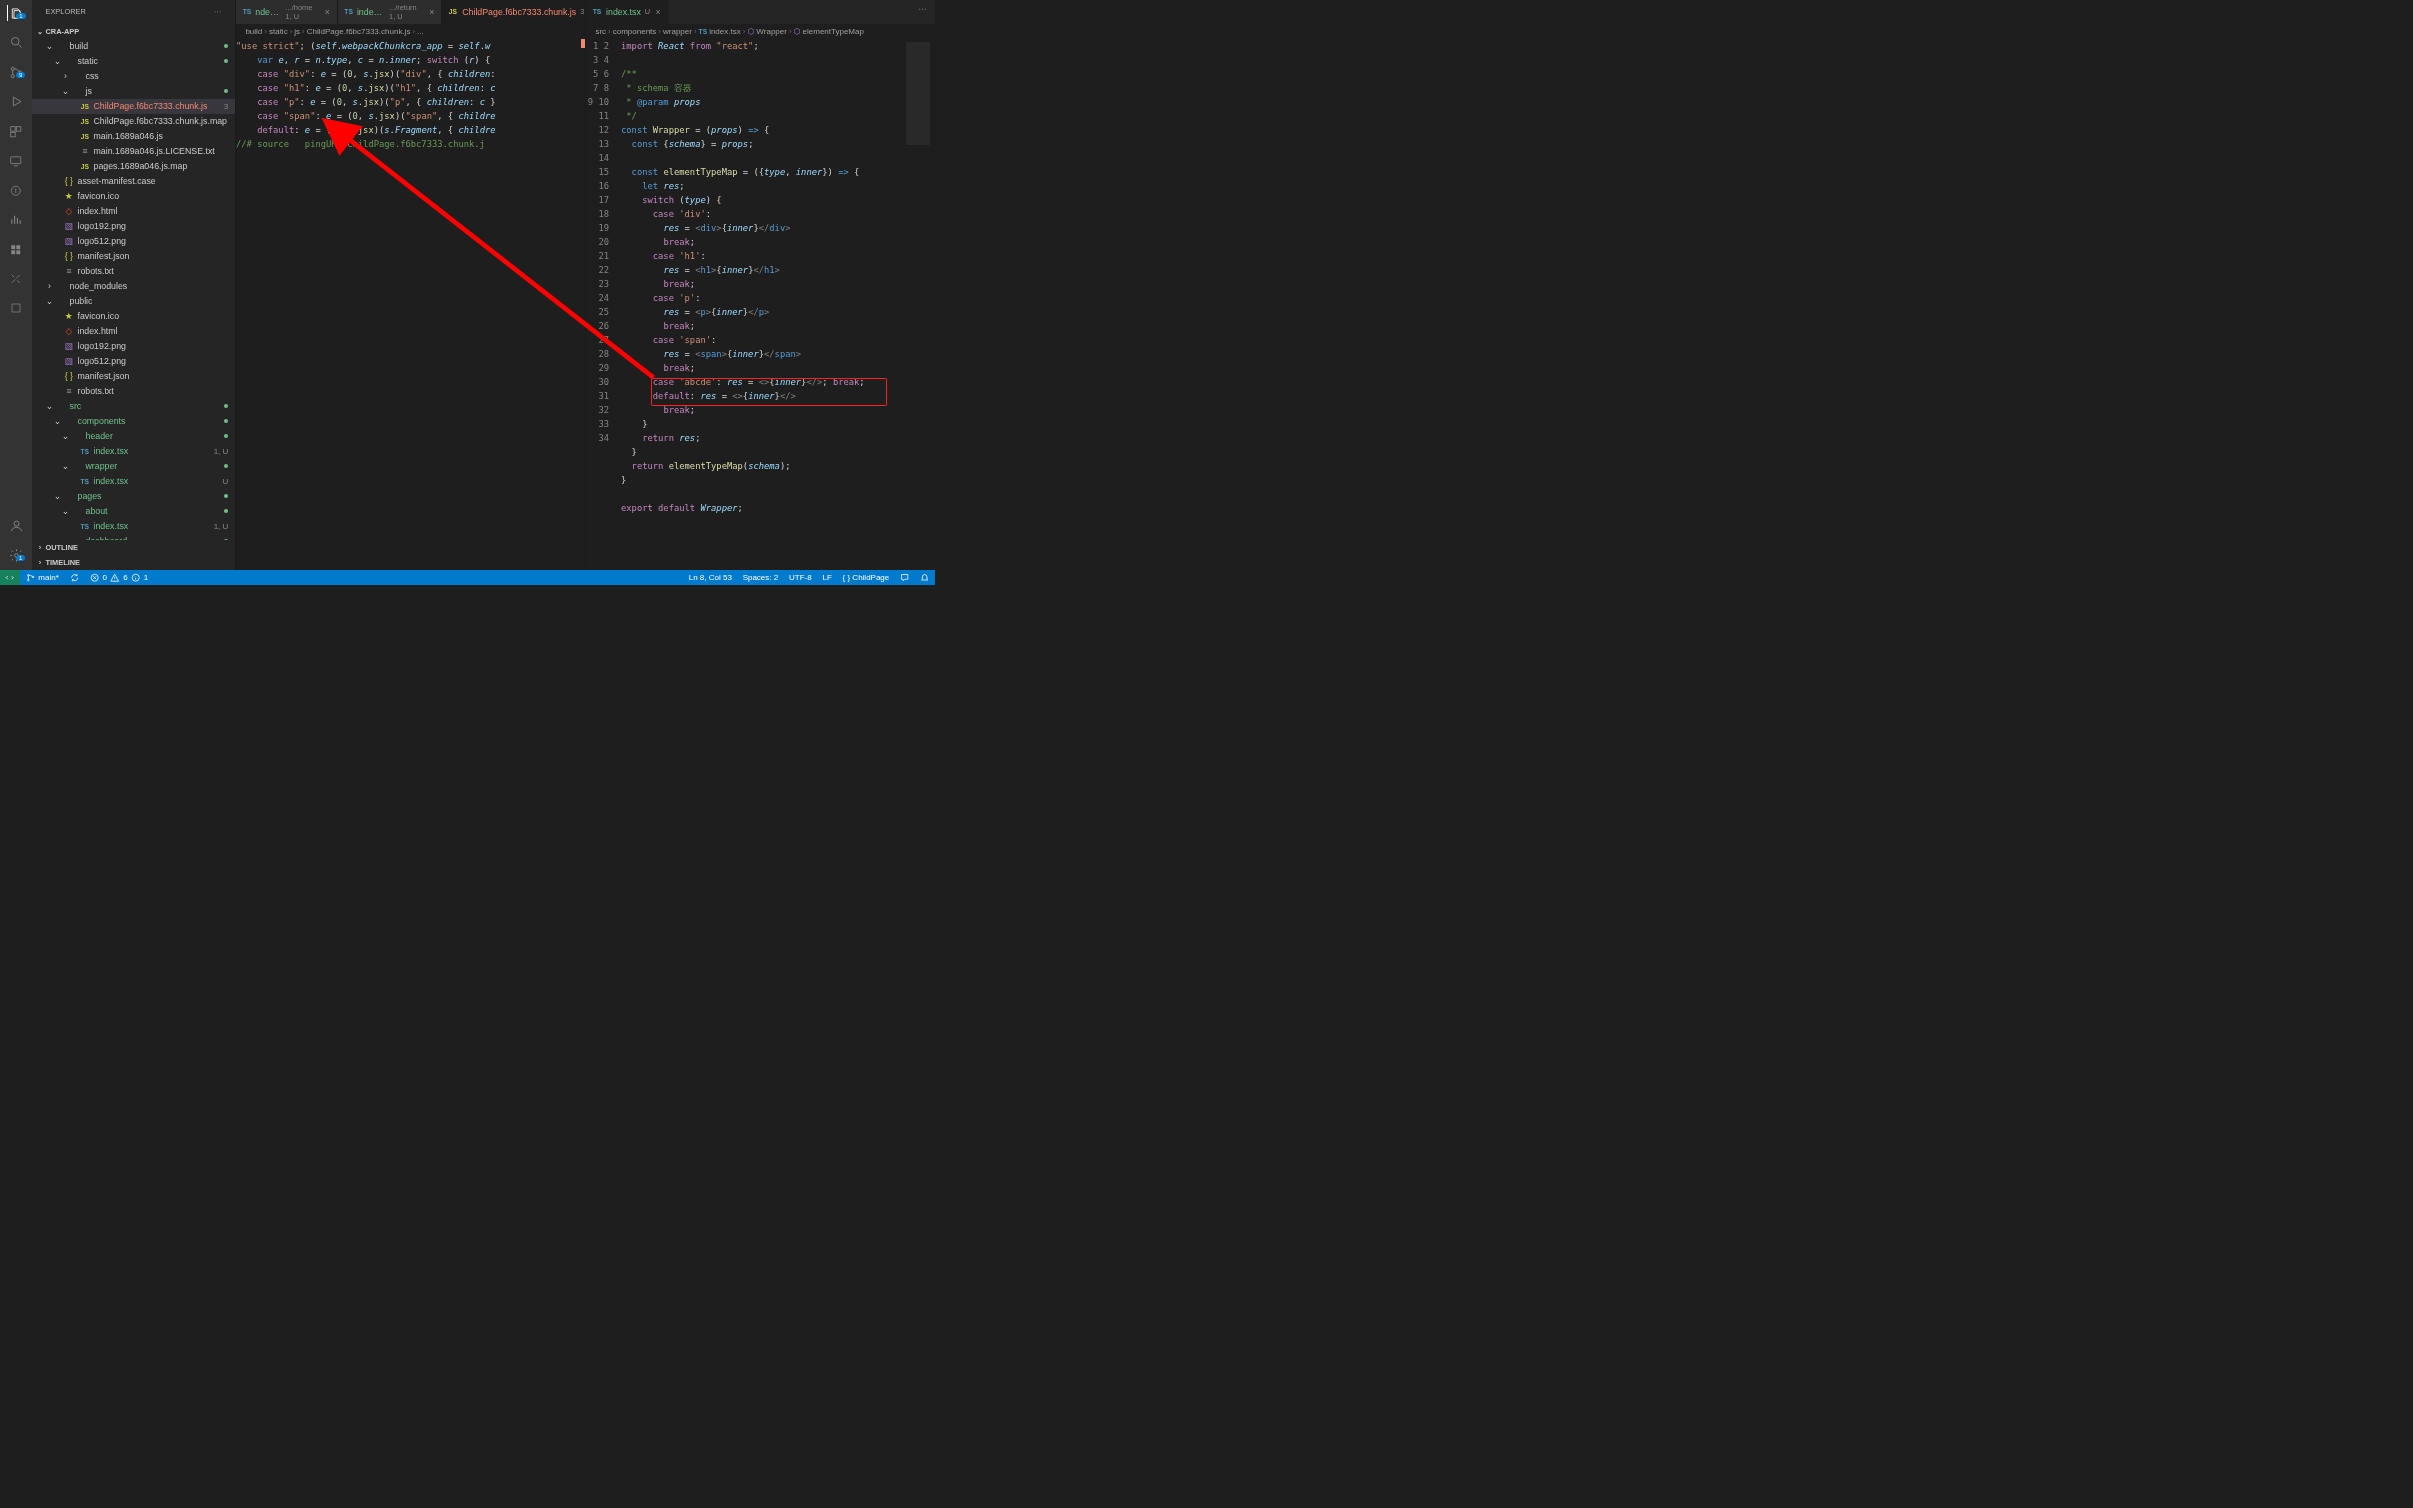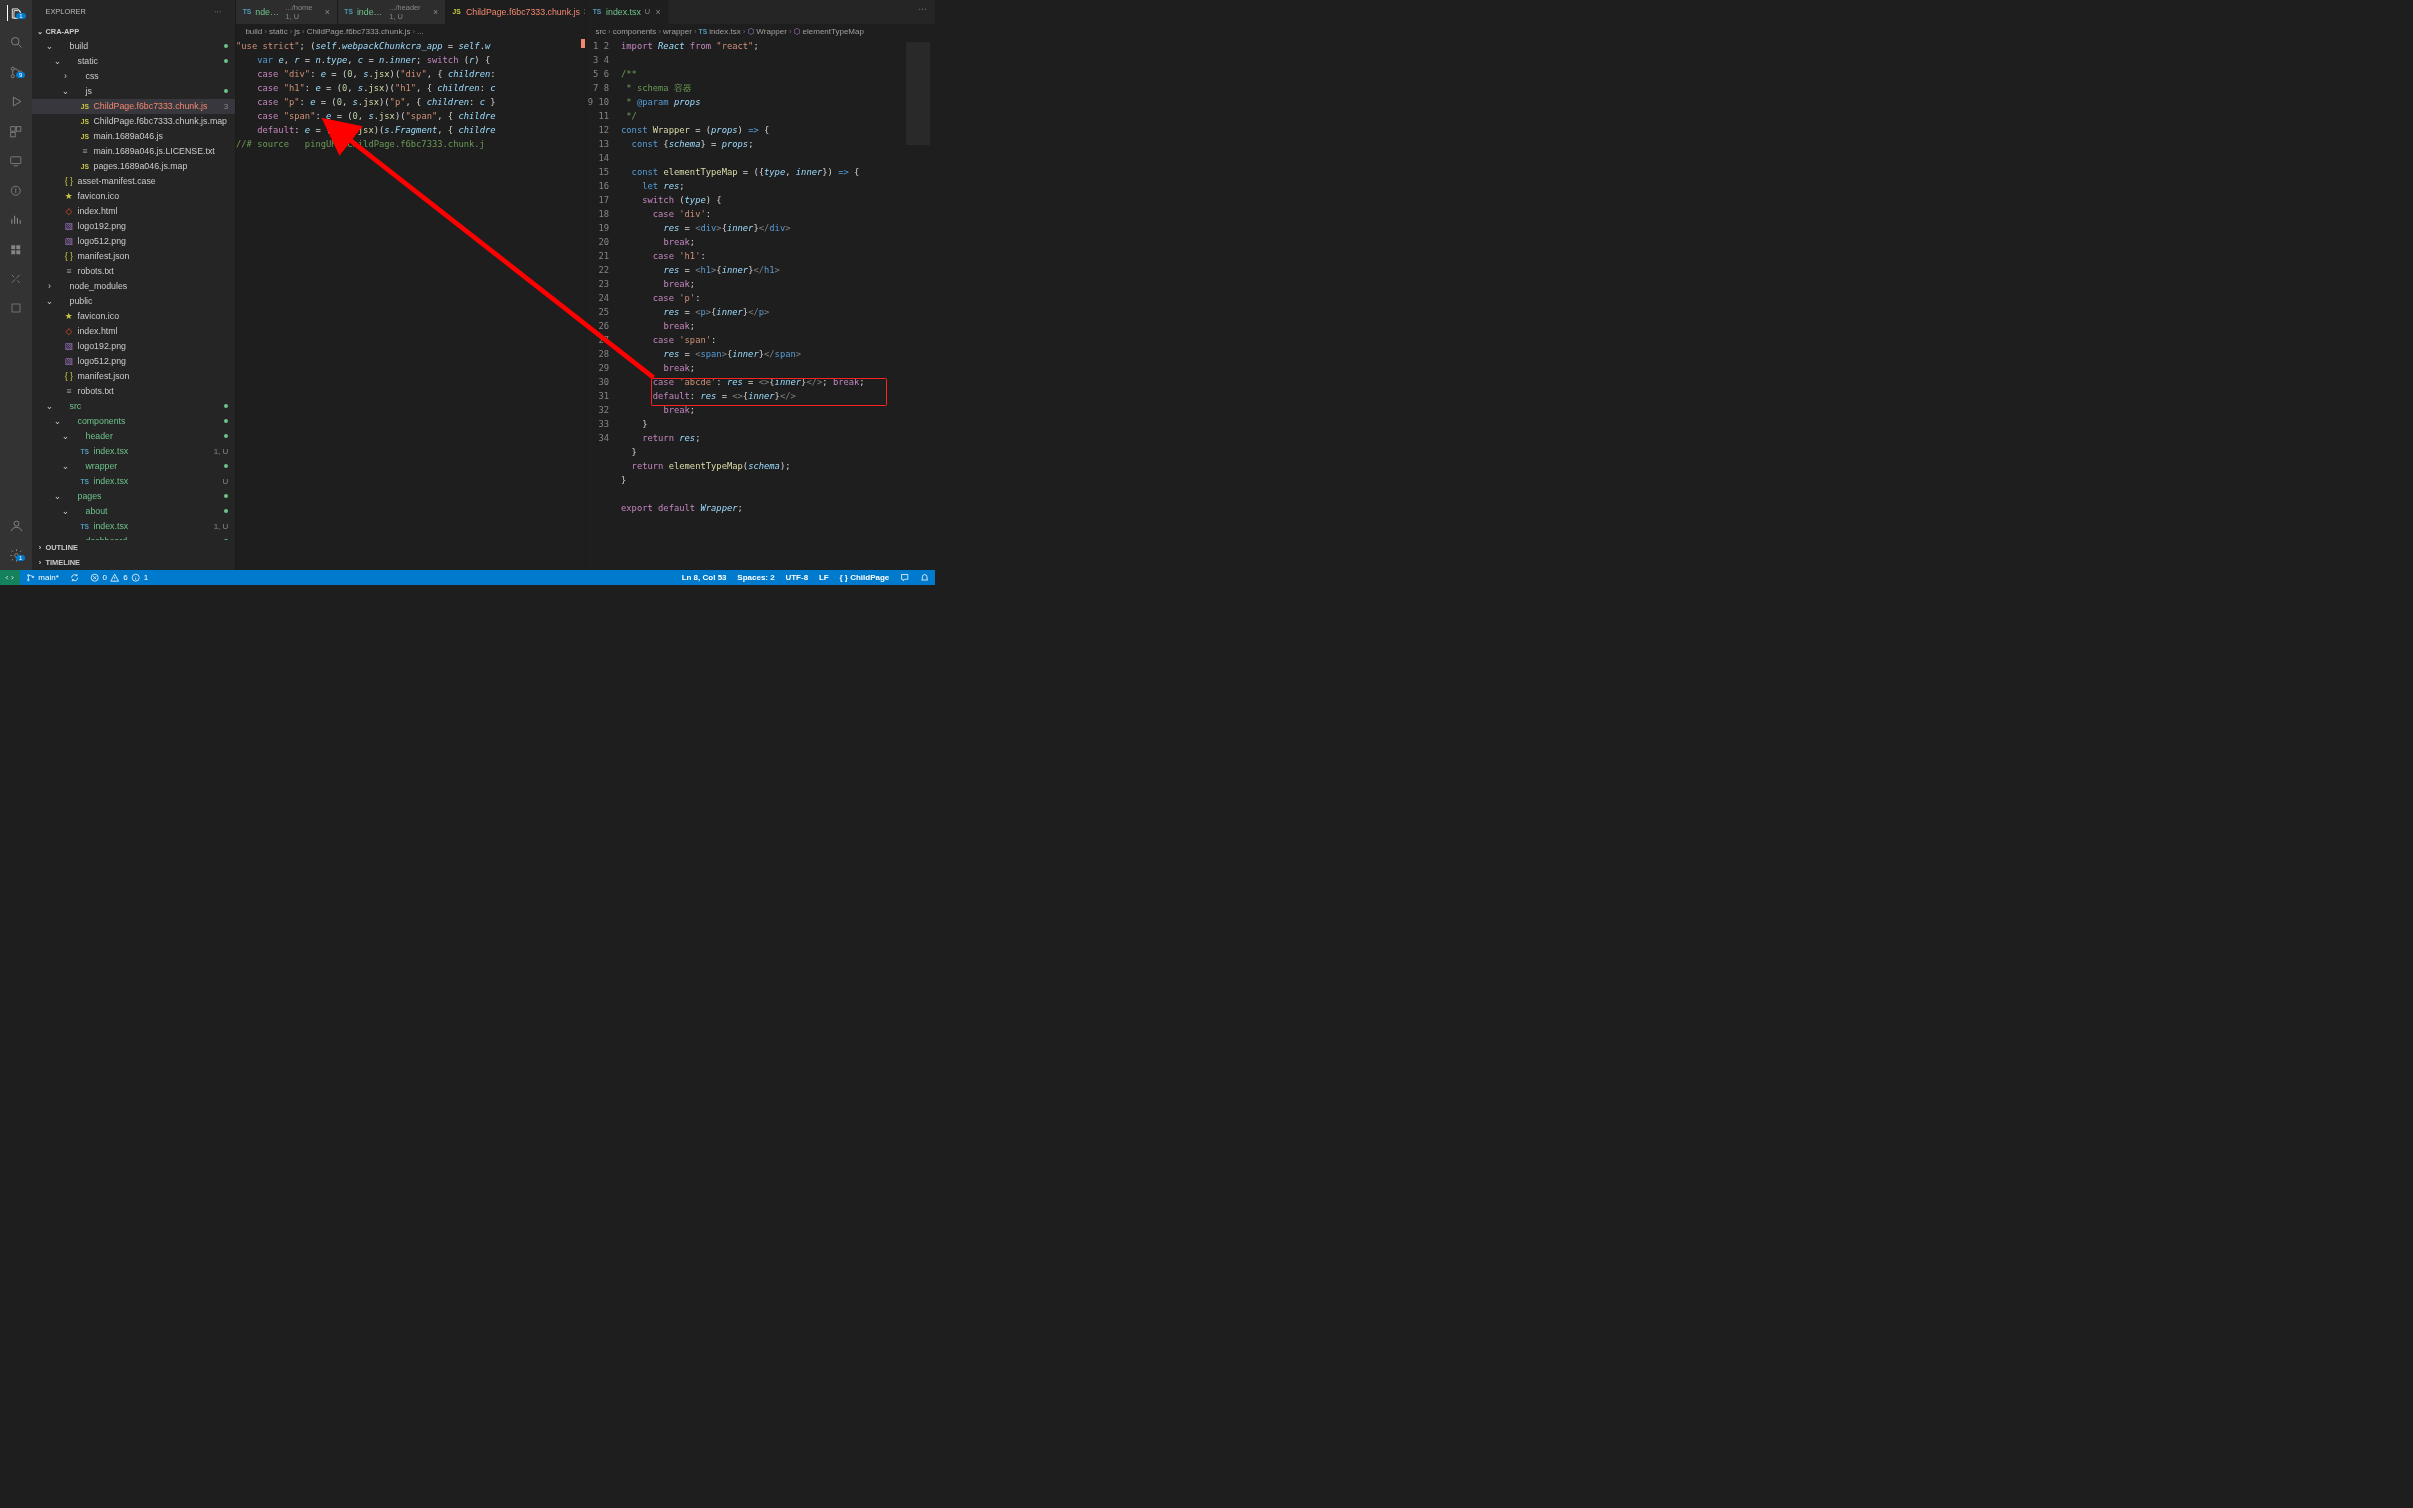--- a/index.html
+++ b/index.html
@@ -38,21 +38,21 @@
 .code{flex:1;display:flex;font-family:Menlo,Consolas,monospace;font-size:8.8px;line-height:14px;overflow:hidden;background:#1e1e1e;position:relative;}
 .gut{width:35px;text-align:right;color:#858585;padding-right:12px;user-select:none;}
 .txt{flex:1;white-space:pre;overflow:hidden;color:#d4d4d4;}
 .mini{width:34px;background:#1e1e1e;position:relative;}
 .mini::before{content:"";position:absolute;inset:3.4px 5.4px 80% 5.4px;background:linear-gradient(#3a3a3a,#3a3a3a);opacity:.4;}
 .k{color:#c586c0;} .s{color:#ce9178;} .n{color:#b5cea8;} .f{color:#dcdcaa;text-align:right;} .v{color:#9cdcfe;font-style:italic;} .c{color:#6a9955;} .o{color:#569cd6;} .j{color:#808080;}
 .err{border:1.3px solid #f22;border-radius:1.3px;position:absolute;}
 .status{height:15px;background:#007acc;color:#fff;display:flex;align-items:center;font-size:8px;}
 .status .blk{padding:0 5.4px;display:flex;align-items:center;gap:3.4px;cursor:pointer;height:100%;}
 .status .rem{background:#16825d;}
-.status .r{margin-left:auto;display:flex;font-weight:bold;}
+.status .r{margin-left:auto;display:flex;}
 .arrow{position:absolute;pointer-events:none;z-index:50;}
 svg{display:block;}
 </style>
 </head>
 <body>
 
 <div class="root">
   <div class="activity">
     <div class="ic act" style="position:relative;">
       <svg width="15" height="15" viewBox="0 0 24 24" fill="none" stroke="currentColor" stroke-width="1.5">
@@ -396,21 +396,21 @@
             </span>
             <span class="tn u">ndex.tsx</span>
             <span class="td u">.../home 1, U</span>
             <span class="tc">×</span>
           </div>
           <div class="tab">
             <span class="ti">
               <span style="color:#519aba;font-size:6.7px;font-weight:700;">TS</span>
             </span>
             <span class="tn u">index.tsx</span>
-            <span class="td u">.../header 1, U</span>
+            <span class="td u">.../return 1, U</span>
             <span class="tc">×</span>
           </div>
           <div class="tab act">
             <span class="ti">
               <span style="color:#cbcb41;font-size:6.7px;font-weight:700;">JS</span>
             </span>
             <span class="tn e">ChildPage.f6bc7333.chunk.js</span>
             <span class="td e">3</span>
           </div>
         </div>

